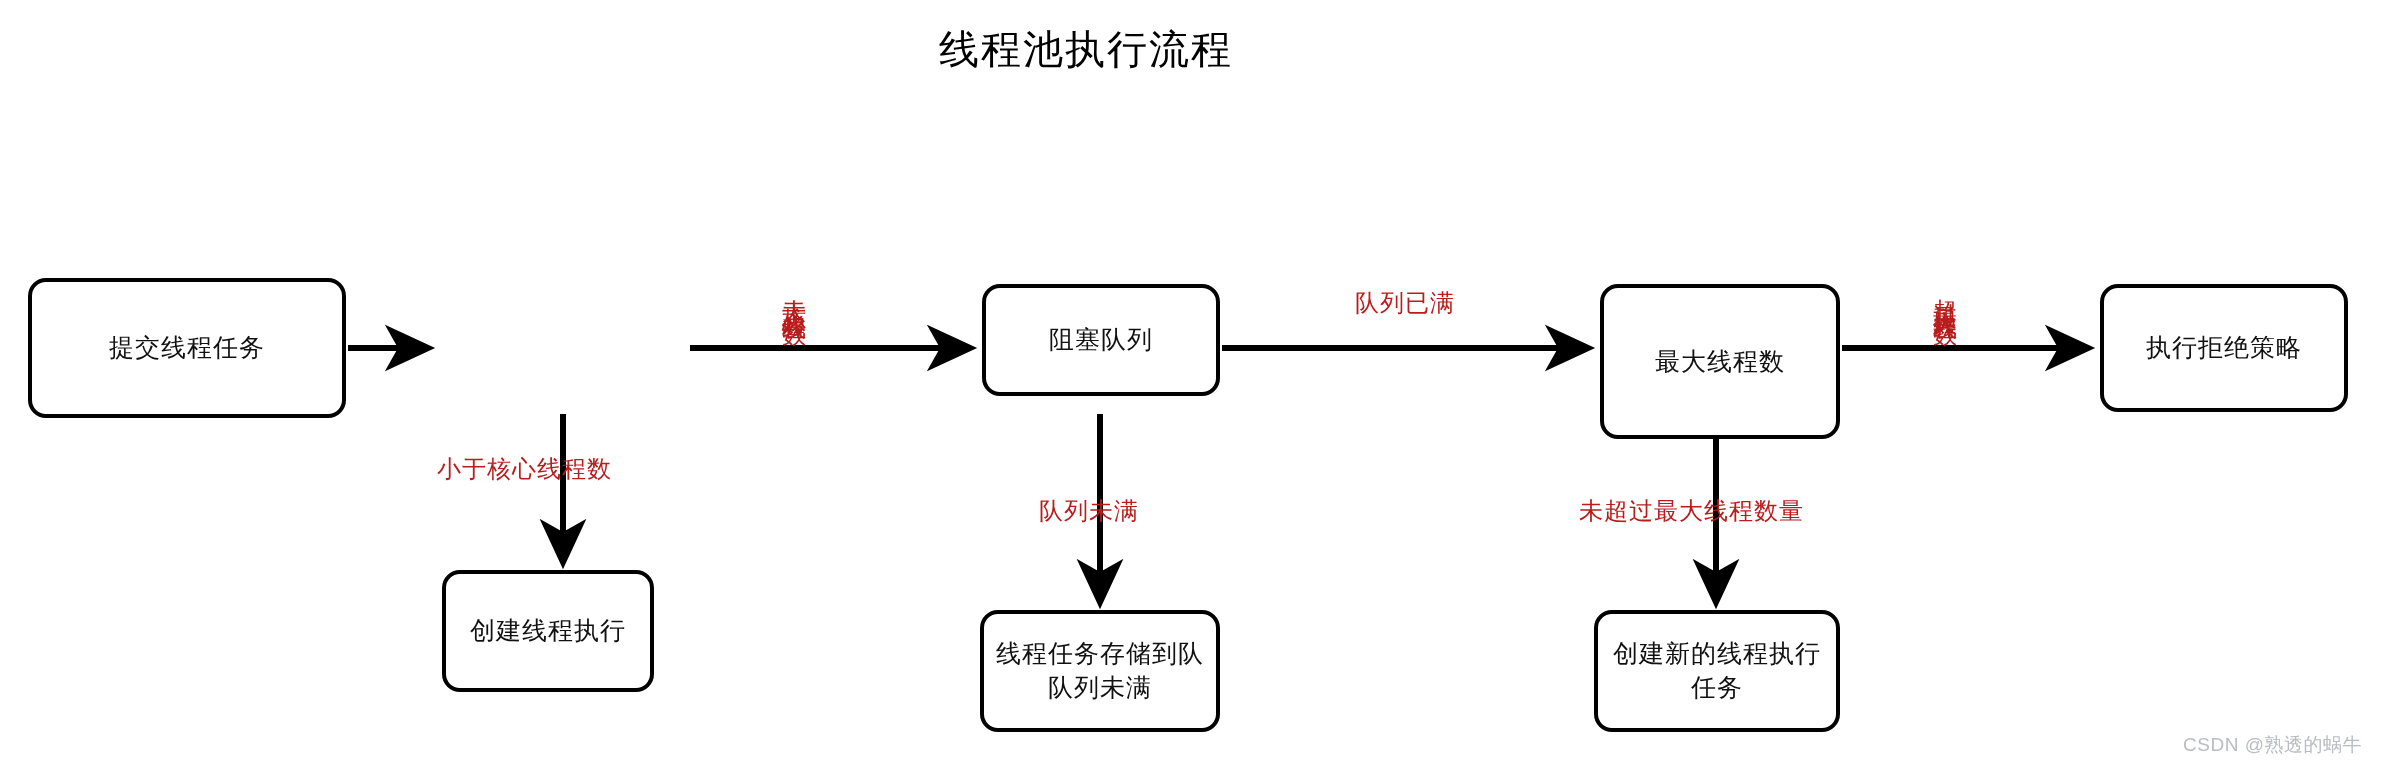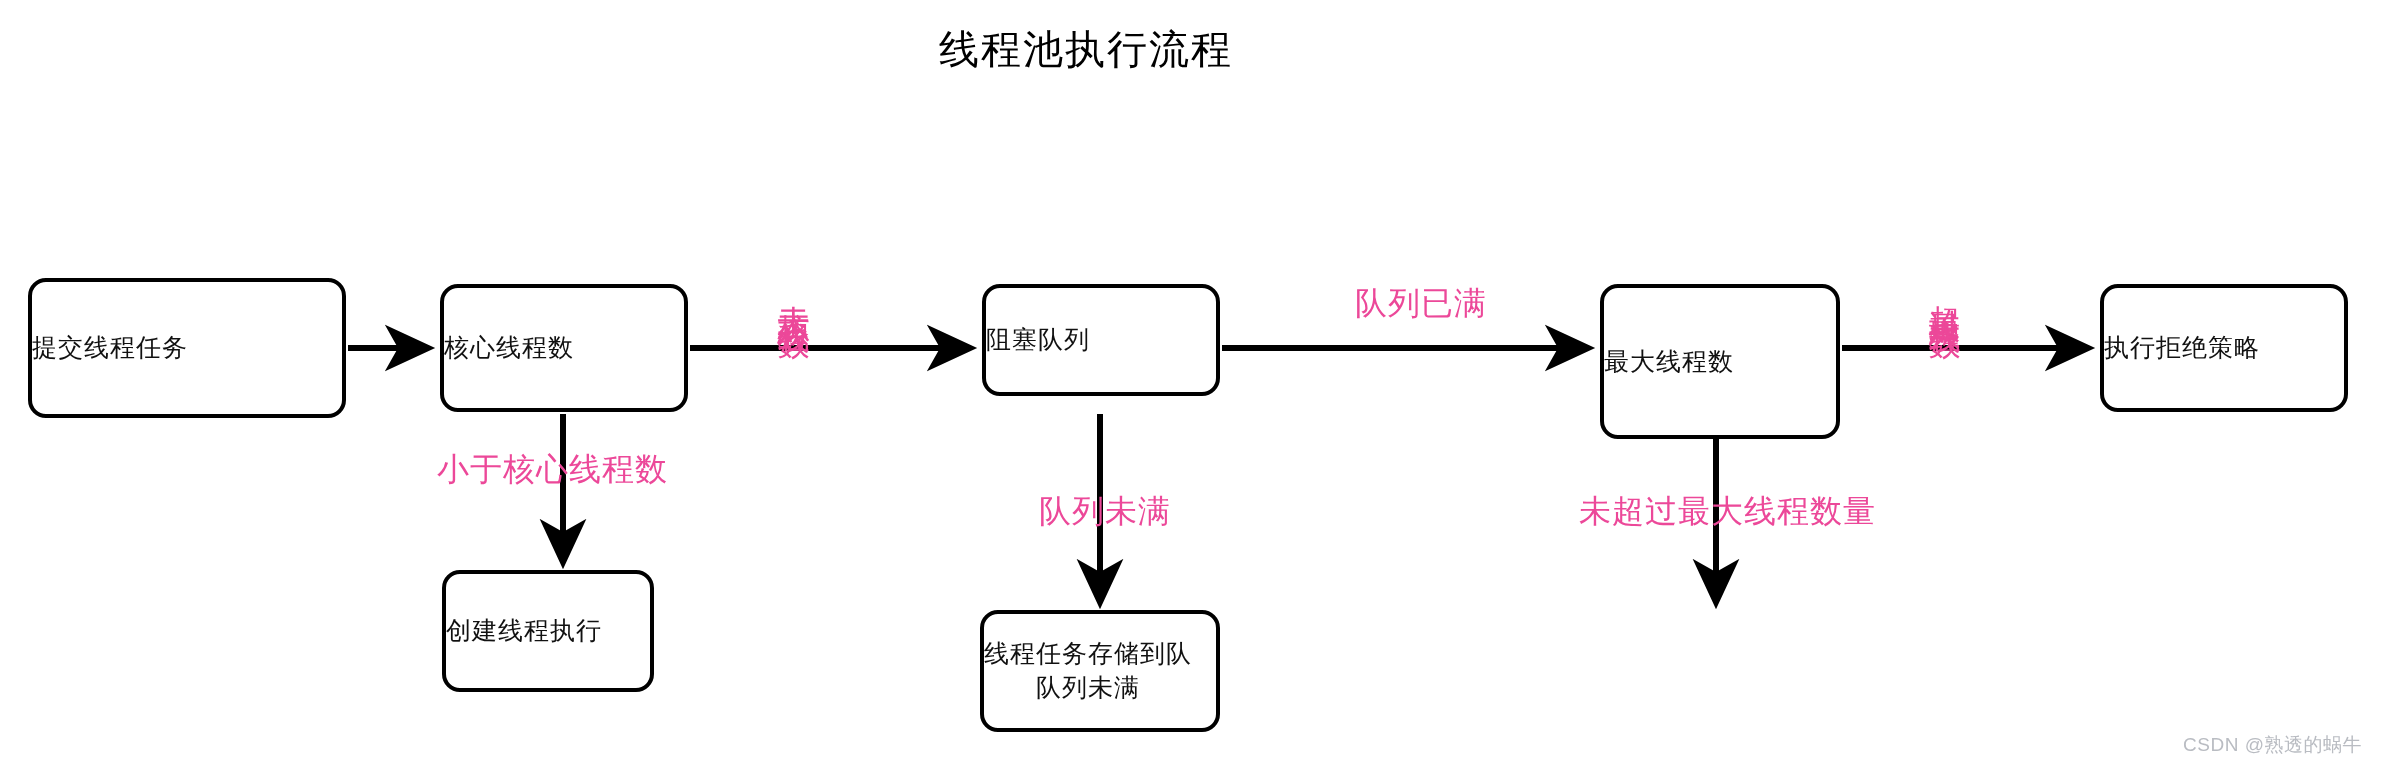--- a/index.html
+++ b/index.html
@@ -29,34 +29,34 @@
     font-family: "Liberation Serif", "DejaVu Serif", serif;
   }
   .node {
     position: absolute;
     box-sizing: border-box;
     border: 4px solid #000000;
     border-radius: 18px;
     background: #ffffff;
     display: flex;
     align-items: center;
-    justify-content: flex-start;
+    justify-content: center;
     text-align: center;
     color: #111111;
     font-size: 25px;
     line-height: 34px;
     font-family: "Liberation Serif", "DejaVu Serif", serif;
     letter-spacing: 1px;
     white-space: pre-line;
     z-index: 3;
   }
   .edge-label {
     position: absolute;
-    color: #ec4899;
-    font-size: 32px;
+    color: #b91c1c;
+    font-size: 24px;
     line-height: 30px;
     font-family: "Liberation Serif", "DejaVu Serif", serif;
     letter-spacing: 1px;
     white-space: pre;
     z-index: 4;
     pointer-events: none;
   }
   .edge-label.vertical {
     writing-mode: vertical-rl;
     text-orientation: upright;
@@ -107,23 +107,20 @@
 
     <line x1="1100" y1="414" x2="1100" y2="602" stroke="#000000" stroke-width="6" marker-end="url(#arrow)"></line>
 
     <line x1="1716" y1="414" x2="1716" y2="602" stroke="#000000" stroke-width="6" marker-end="url(#arrow)"></line>
   </svg>
 
   <div class="node" style="left:28px; top:278px; width:318px; height:140px;">
     <span>提交线程任务</span>
   </div>
 
-  <div class="node" style="left:440px; top:284px; width:248px; height:128px;">
-    <span>核心线程数</span>
-  </div>
 
   <div class="node" style="left:982px; top:284px; width:238px; height:112px;">
     <span>阻塞队列</span>
   </div>
 
   <div class="node" style="left:1600px; top:284px; width:240px; height:155px;">
     <span>最大线程数</span>
   </div>
 
   <div class="node" style="left:2100px; top:284px; width:248px; height:128px;">
@@ -132,20 +129,24 @@
 
   <div class="node" style="left:442px; top:570px; width:212px; height:122px;">
     <span>创建线程执行</span>
   </div>
 
   <div class="node" style="left:980px; top:610px; width:240px; height:122px;">
     <span>线程任务存储到队
 队列未满</span>
   </div>
 
+  <div class="node" style="left:1594px; top:610px; width:246px; height:122px;">
+    <span>创建新的线程执行
+任务</span>
+  </div>
 
   <div class="edge-label vertical" style="left:779px; top:280px; height:230px;">大于核心线程数</div>
 
   <div class="edge-label" style="left:1355px; top:288px;">队列已满</div>
 
   <div class="edge-label vertical" style="left:1930px; top:280px; height:230px;">超过最大线程数</div>
 
   <div class="edge-label" style="left:437px; top:454px;">小于核心线程数</div>
 
   <div class="edge-label" style="left:1039px; top:496px;">队列未满</div>

